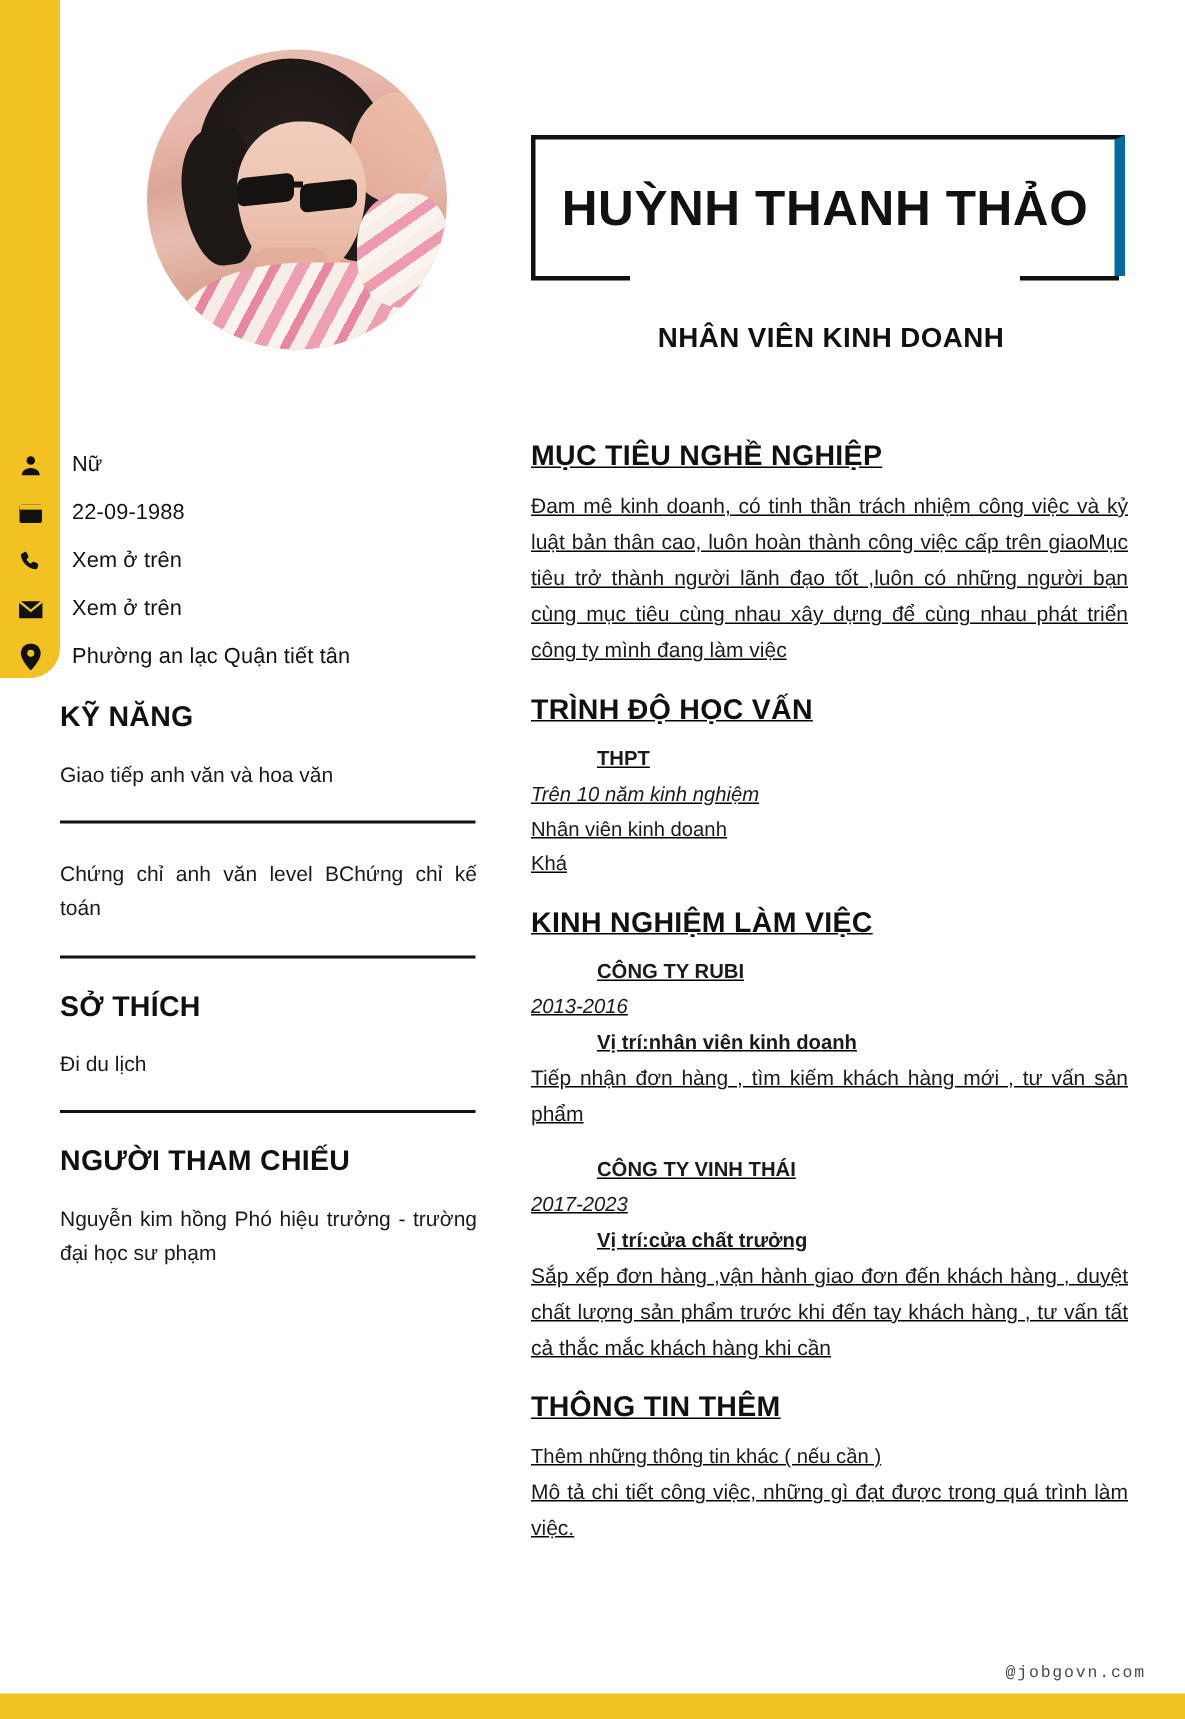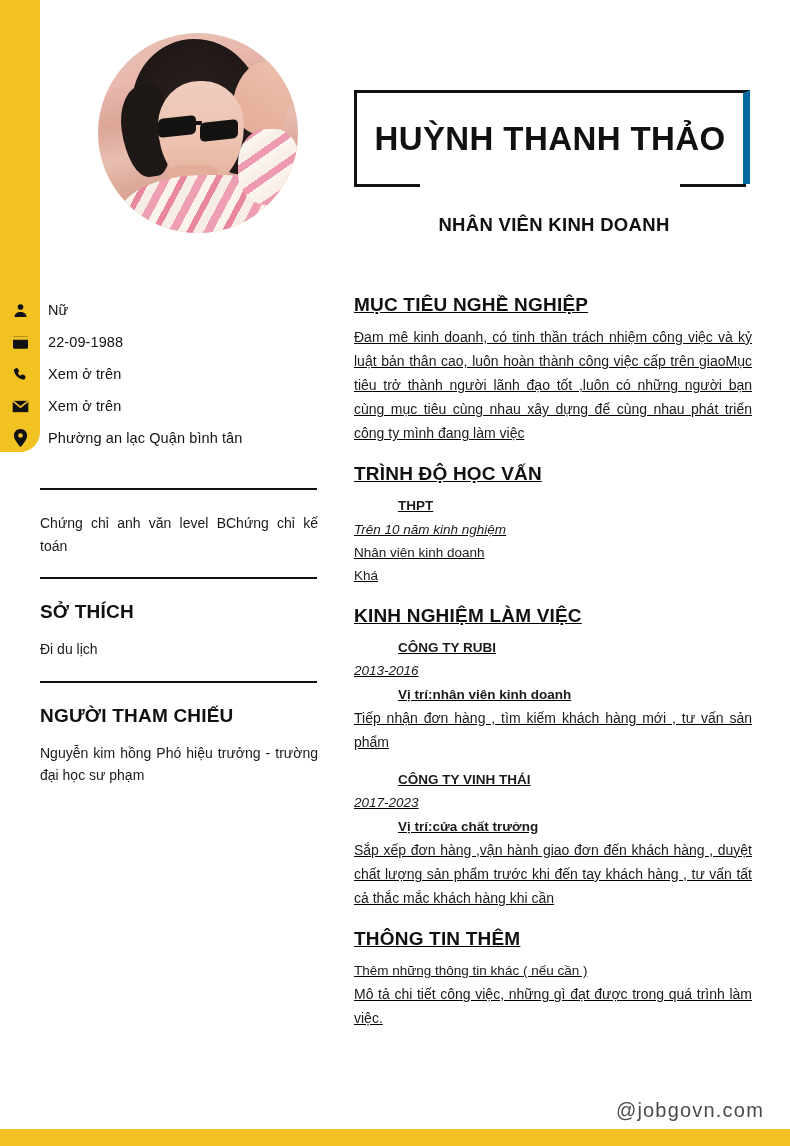--- a/index.html
+++ b/index.html
@@ -254,22 +254,22 @@
     line-height: 1.72;
   }
   .line.b { font-weight: 700; margin-left: 44px; }
   .line.i { font-style: italic; }
   .entry { margin-bottom: 14px; }
 
   .watermark {
     position: absolute;
     right: 26px;
     bottom: 24px;
-    font-family: Liberation Sans, sans-serif;
-    font-size: 20px;
+    font-family: Liberation Mono, monospace;
+    font-size: 11px;
     color: #4a4a4a;
     letter-spacing: 1.2px;
   }
 </style>
 </head>
 <body>
 
 <div class="page">
 
   <div class="yellow-strip"></div>
@@ -336,27 +336,31 @@
         <span class="contact-text">Xem ở trên</span>
       </div>
 
       <div class="contact-row">
         <span class="contact-icon">
           <svg width="15" height="18" viewBox="0 0 20 24" fill="#111">
               <path d="M10 0C5 0 1.2 3.8 1.2 8.7 1.2 15.3 10 24 10 24s8.8-8.7 8.8-15.3C18.8 3.8 15 0 10 0z"></path>
               <circle cx="10" cy="8.6" r="3.1" fill="#f2c222"></circle>
             </svg>
         </span>
-        <span class="contact-text">Phường an lạc Quận bình tân</span>
+        <span class="contact-text">Phường an lạc Quận tiết tân</span>
       </div>
 
     </div>
 
     <div class="side-sections">
 
+      <div class="side-block">
+        <div class="side-head">KỸ NĂNG</div>
+        <div class="side-body">Giao tiếp anh văn và hoa văn</div>
+      </div>
       <hr class="side-divider">
 
       <div class="side-block">
         <div class="side-body">Chứng chỉ anh văn level BChứng chỉ kế toán</div>
       </div>
       <hr class="side-divider">
 
       <div class="side-block">
         <div class="side-head">SỞ THÍCH</div>
         <div class="side-body">Đi du lịch</div>

